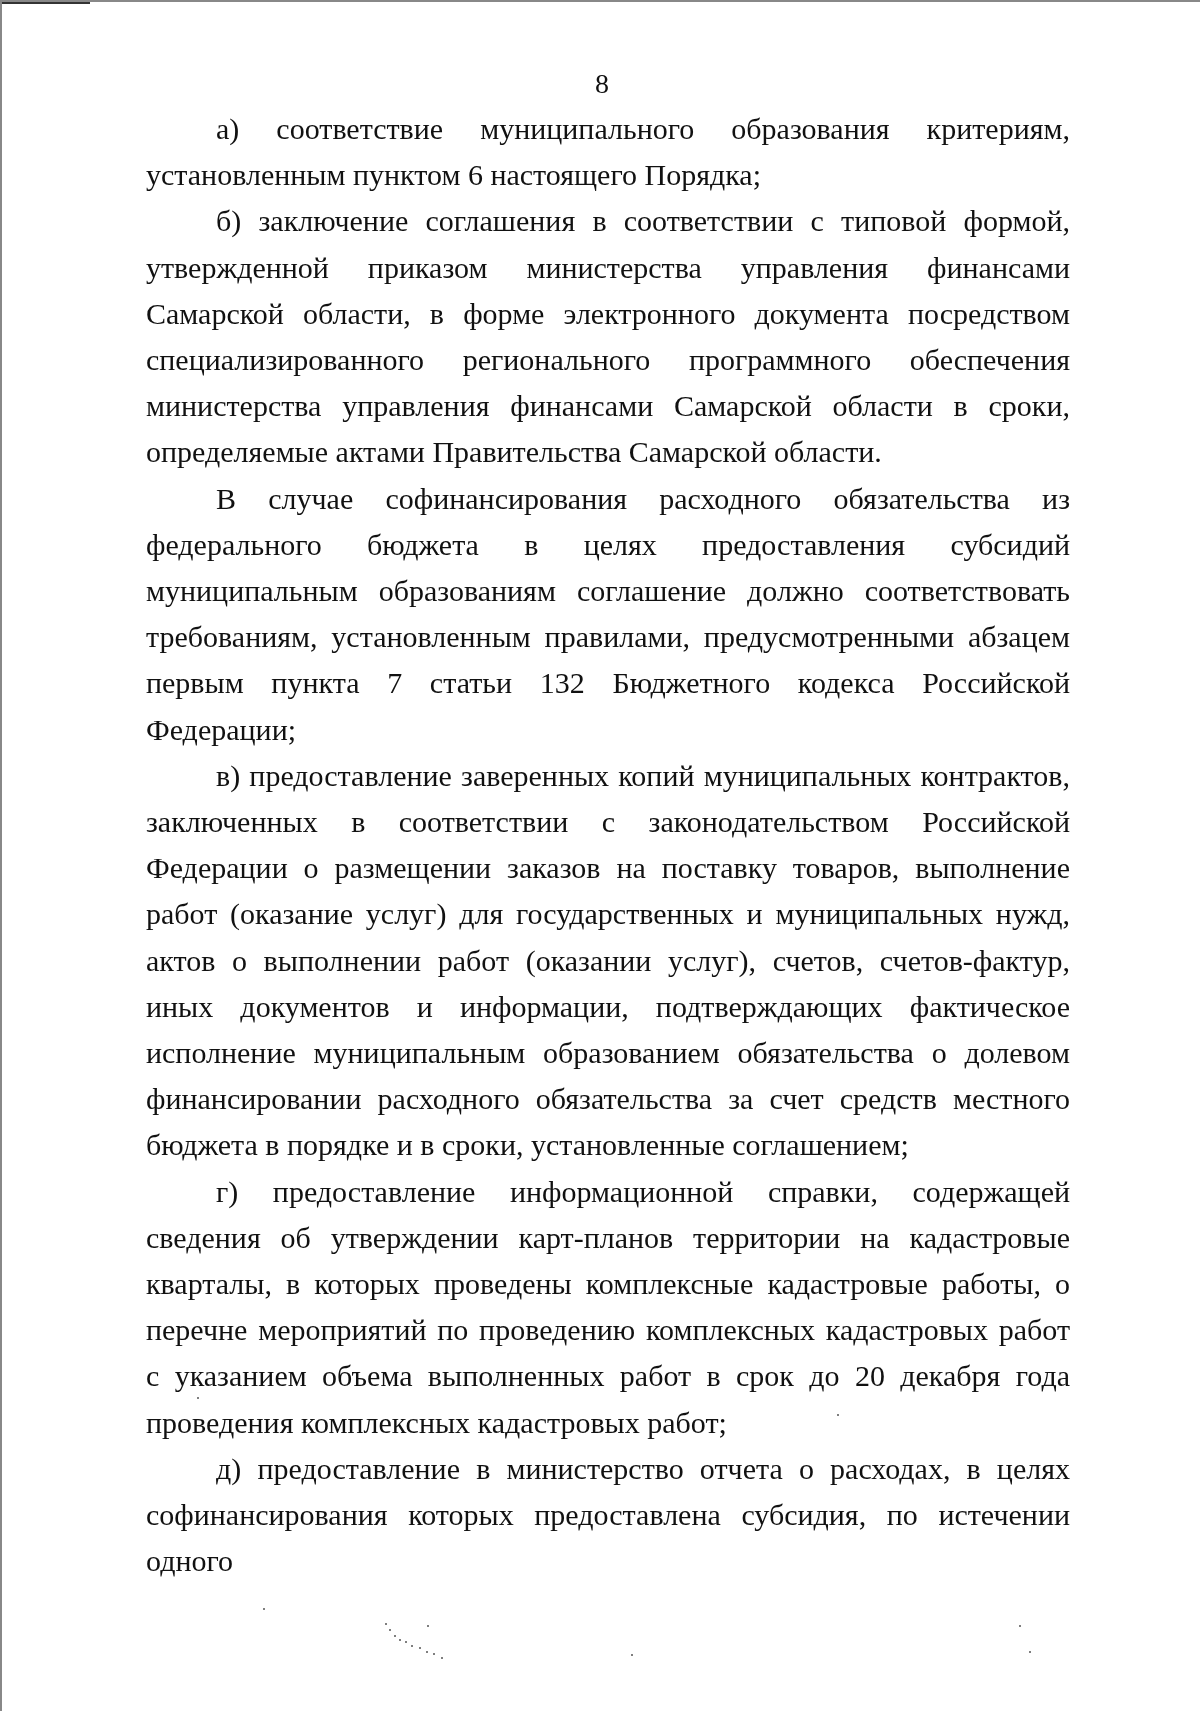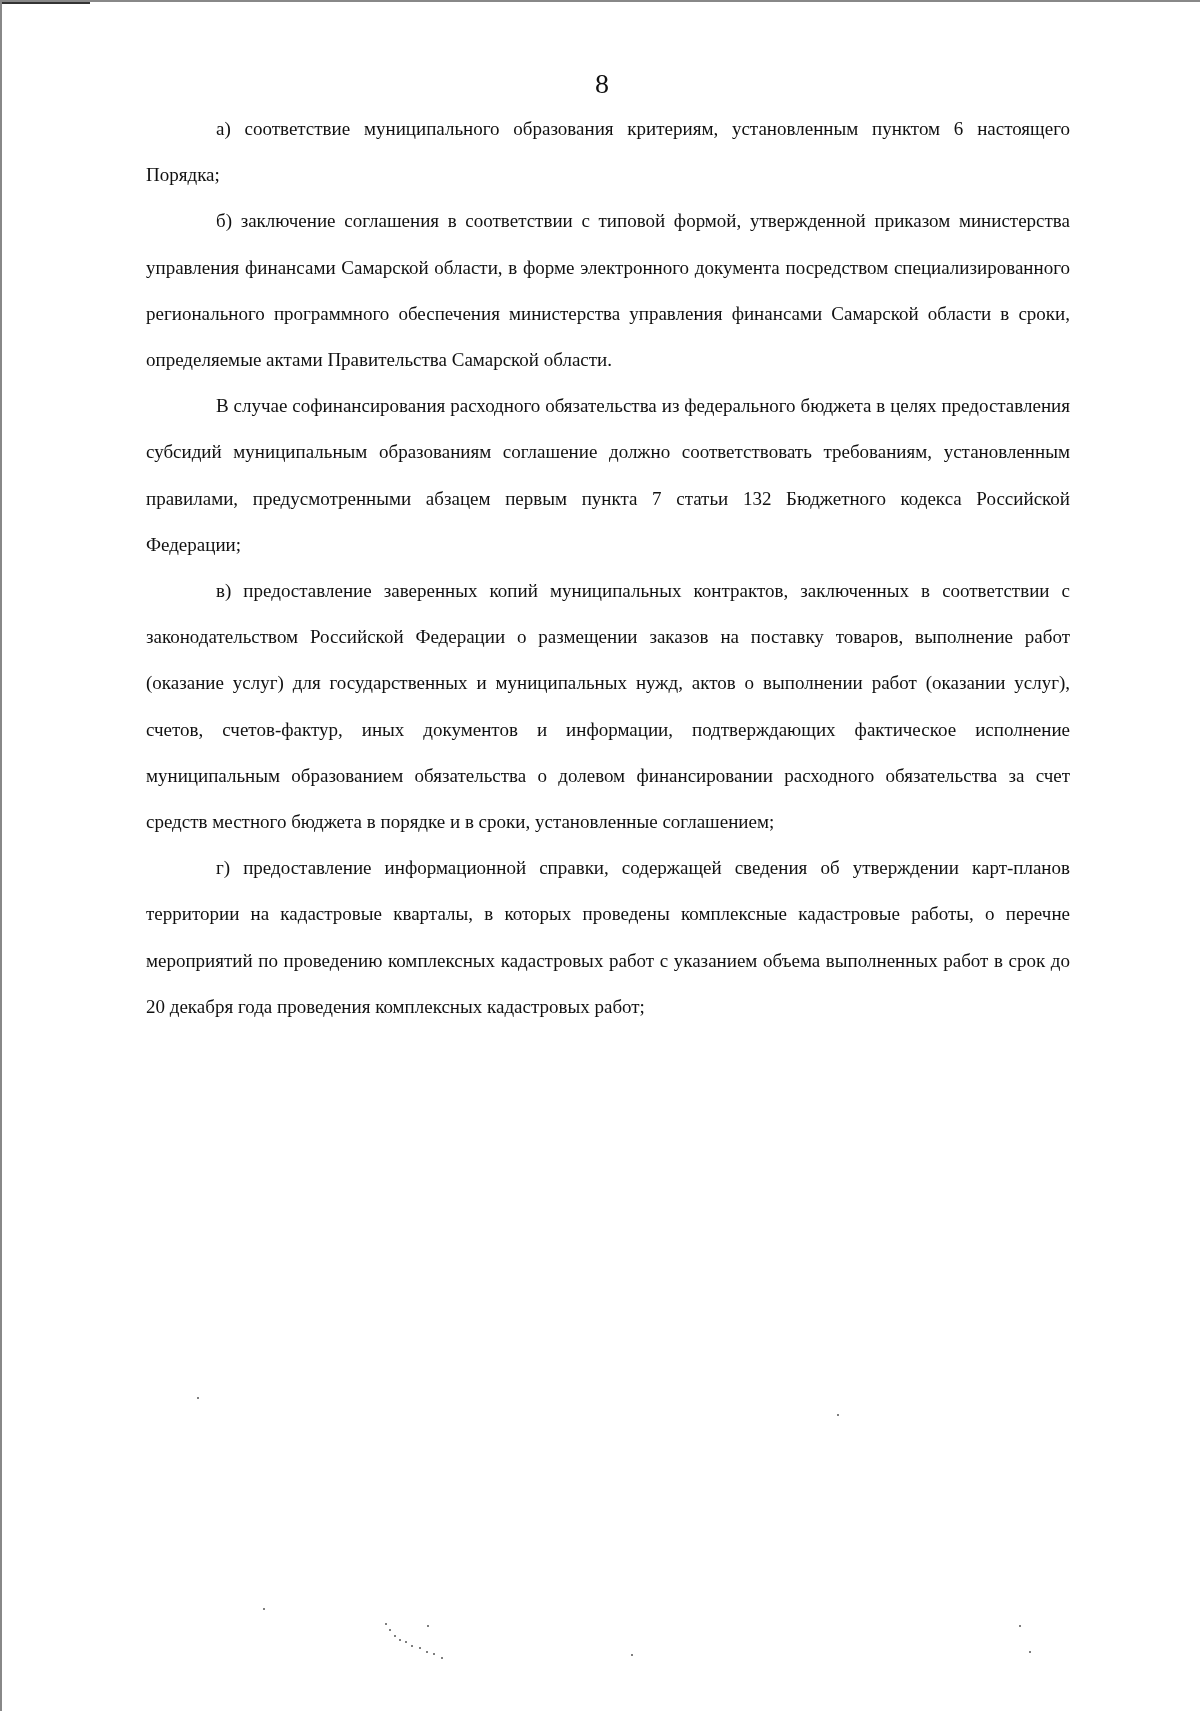--- a/index.html
+++ b/index.html
@@ -13,21 +13,21 @@
     }
     .page-corner {
       position: absolute; left: 0; top: 0; width: 88px; height: 2px; background: #333333;
     }
     .page-number {
       position: absolute; top: 66px; left: 0; width: 1200px; text-align: center;
       font-family: "Liberation Serif", serif; font-size: 28px; color: #111;
     }
     .body-text {
       position: absolute; left: 144px; top: 104px; width: 924px;
-      font-family: "Liberation Serif", serif; font-size: 19px; line-height: 46.2px;
+      font-family: "Liberation Serif", serif; font-size: 30px; line-height: 46.2px;
       color: #111111;
     }
     .para { margin: 0; text-align: justify; text-indent: 70px; }
     .para.last-unjustified { text-align-last: left; }
     .para.cont-justify { text-align-last: justify; }
     .specks { position: absolute; left: 0; top: 0; width: 1200px; height: 1711px; pointer-events: none; }
   </style>
 </head>
 <body>
 
@@ -35,20 +35,21 @@
   <div class="page-corner"></div>
 
   <div class="page-number">8</div>
 
   <div class="body-text">
     <p class="para last-unjustified">а) соответствие муниципального образования критериям, установленным пунктом 6 настоящего Порядка;</p>
     <p class="para last-unjustified">б) заключение соглашения в соответствии с типовой формой, утвержденной приказом министерства управления финансами Самарской области, в форме электронного документа посредством специализированного регионального программного обеспечения министерства управления финансами Самарской области в сроки, определяемые актами Правительства Самарской области.</p>
     <p class="para last-unjustified">В случае софинансирования расходного обязательства из федерального бюджета в целях предоставления субсидий муниципальным образованиям соглашение должно соответствовать требованиям, установленным правилами, предусмотренными абзацем первым пункта 7 статьи 132 Бюджетного кодекса Российской Федерации;</p>
     <p class="para last-unjustified">в) предоставление заверенных копий муниципальных контрактов, заключенных в соответствии с законодательством Российской Федерации о размещении заказов на поставку товаров, выполнение работ (оказание услуг) для государственных и муниципальных нужд, актов о выполнении работ (оказании услуг), счетов, счетов-фактур, иных документов и информации, подтверждающих фактическое исполнение муниципальным образованием обязательства о долевом финансировании расходного обязательства за счет средств местного бюджета в порядке и в сроки, установленные соглашением;</p>
     <p class="para last-unjustified">г) предоставление информационной справки, содержащей сведения об утверждении карт-планов территории на кадастровые кварталы, в которых проведены комплексные кадастровые работы, о перечне мероприятий по проведению комплексных кадастровых работ с указанием объема выполненных работ в срок до 20 декабря года проведения комплексных кадастровых работ;</p>
+    <p class="para cont-justify">д) предоставление в министерство отчета о расходах, в целях софинансирования которых предоставлена субсидия, по истечении одного</p>
   </div>
 
   <svg class="specks" width="1200" height="1711" viewBox="0 0 1200 1711">
     <g fill="#555">
       <circle cx="196" cy="1396" r="1"></circle>
       <circle cx="262" cy="1607" r="1"></circle>
       <circle cx="384" cy="1622" r="1"></circle>
       <circle cx="388" cy="1628" r="1"></circle>
       <circle cx="393" cy="1634" r="1"></circle>
       <circle cx="398" cy="1638" r="1"></circle>

